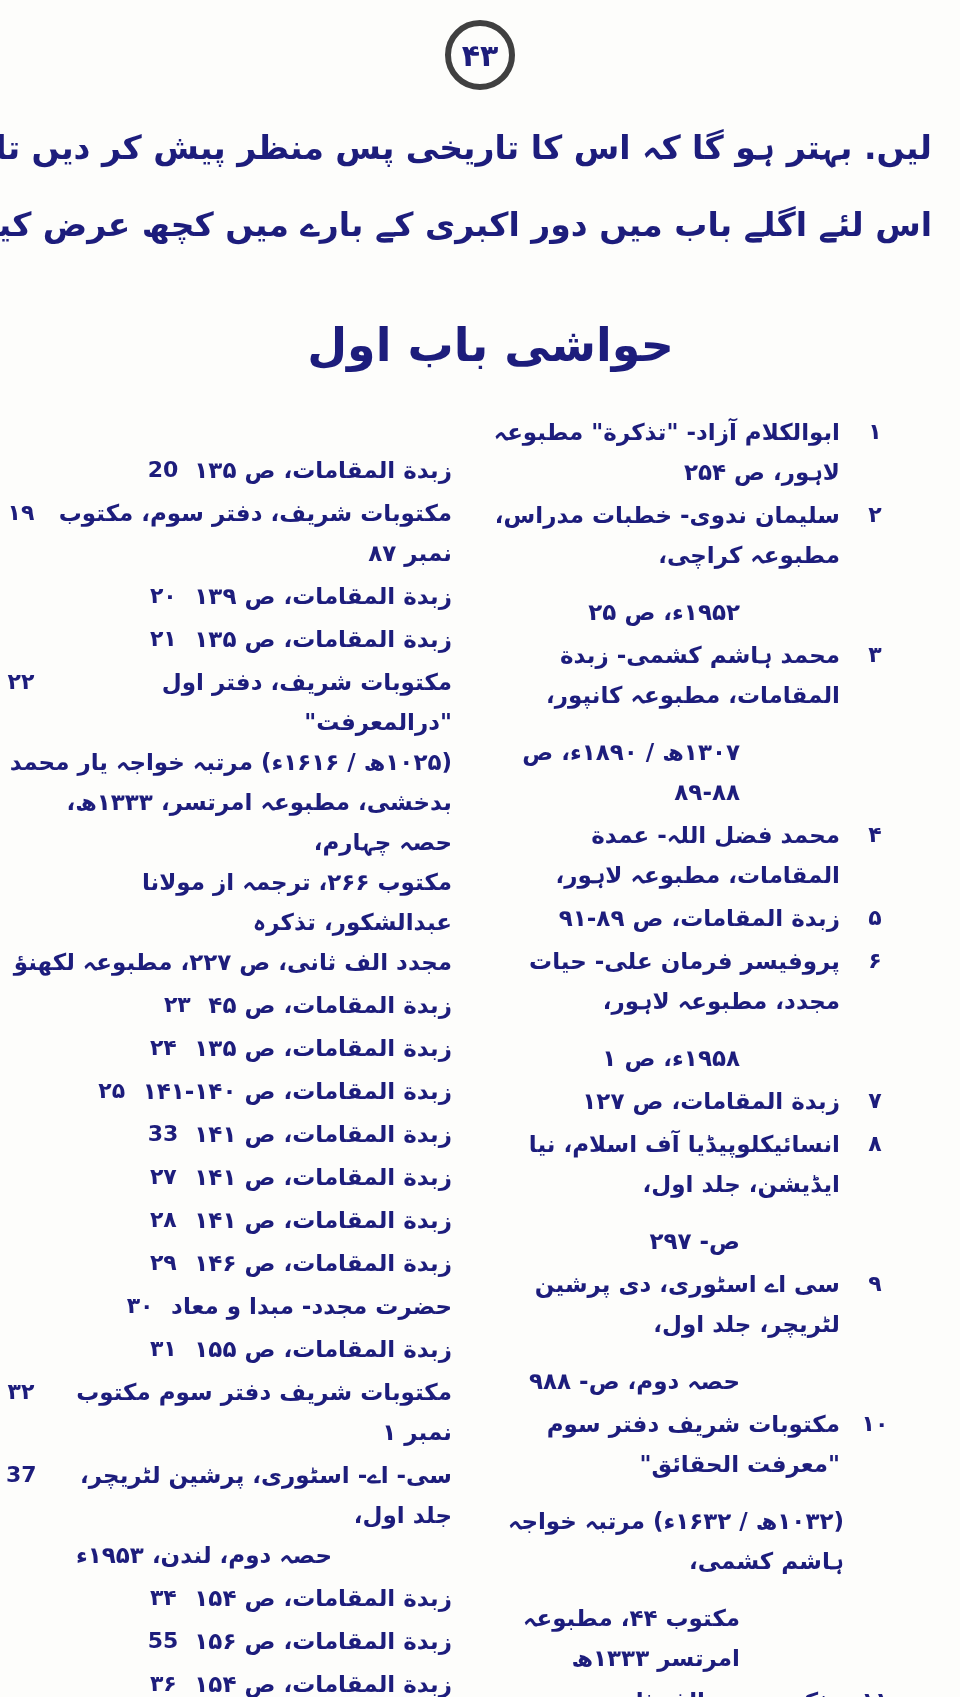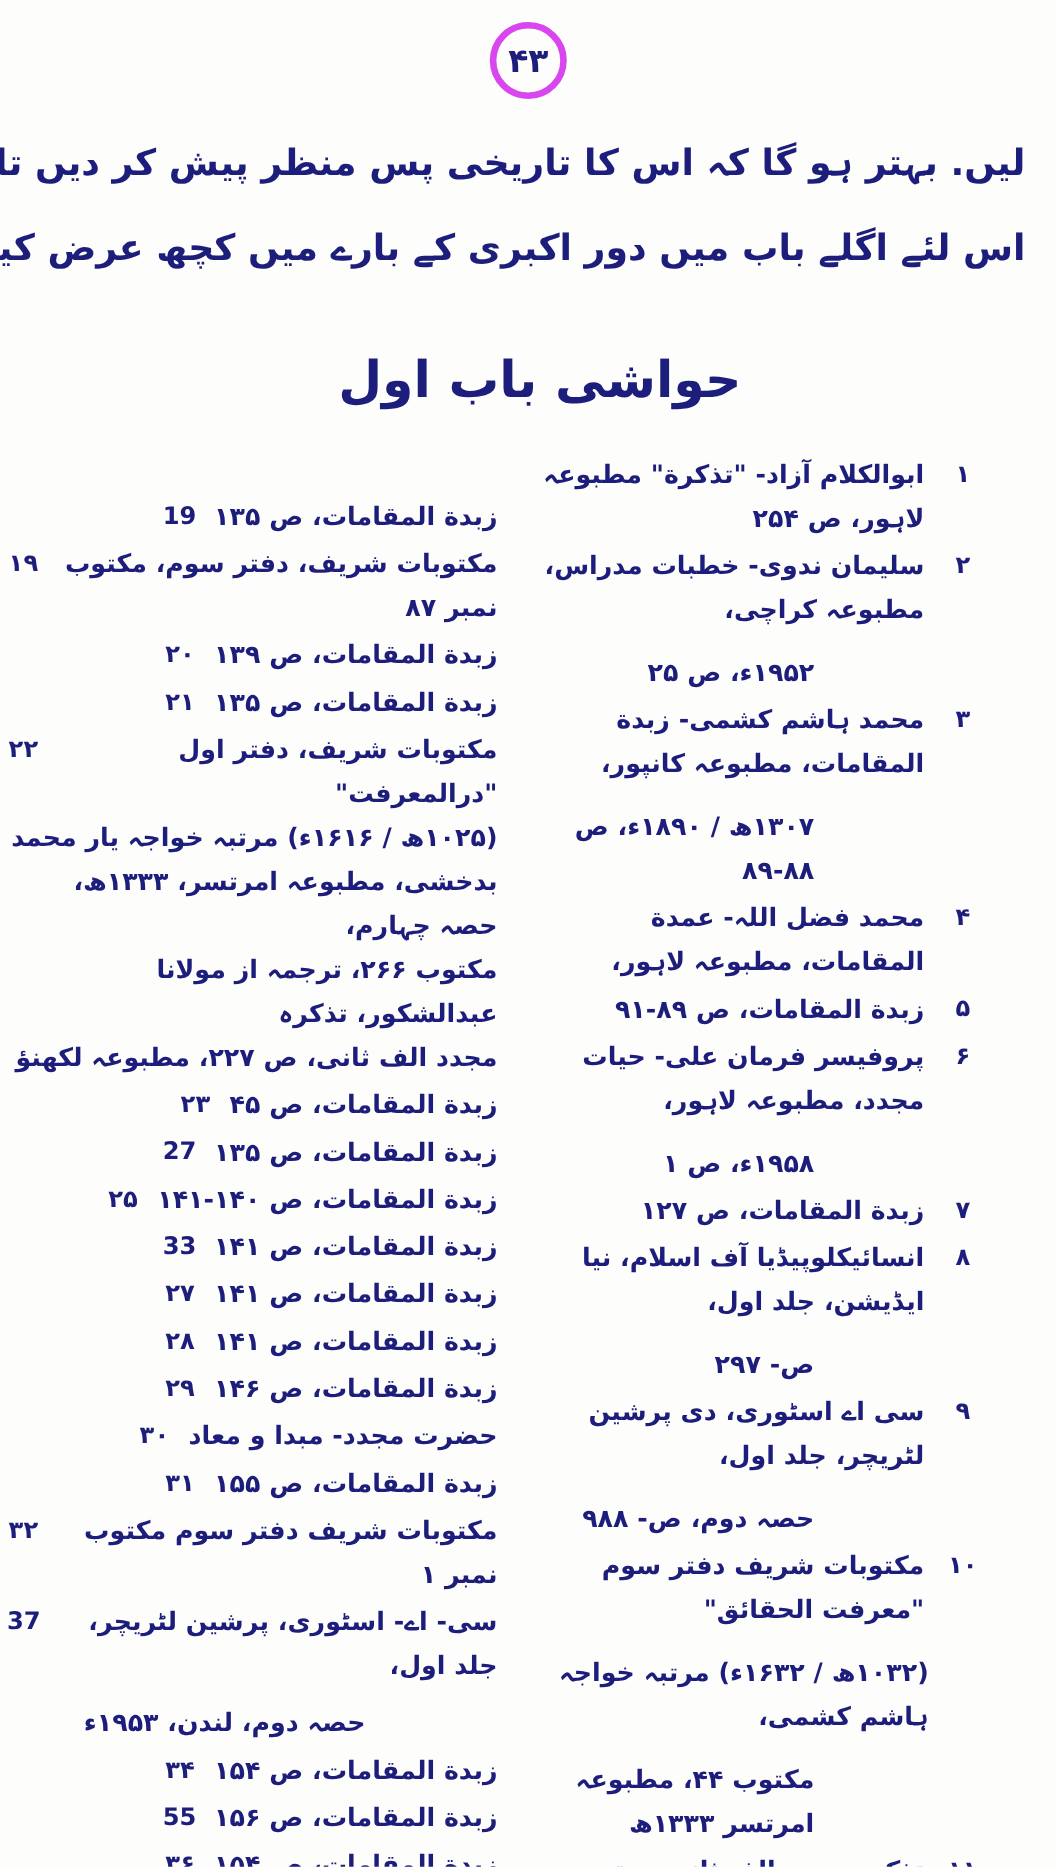--- a/index.html
+++ b/index.html
@@ -4,21 +4,21 @@
 <style>
   html,body{margin:0;padding:0;}
   body{
     width:960px;height:1697px;position:relative;overflow:hidden;
     background:#fdfdfb;color:#1d1d7c;
     font-family:"DejaVu Sans","Liberation Sans",sans-serif;
     font-weight:700;direction:rtl;
   }
   .page-num-circle{
     position:absolute;top:20px;left:50%;transform:translateX(-50%);
-    width:58px;height:58px;border:6px solid #d946ef;border-radius:50%;
+    width:58px;height:58px;border:6px solid #404040;border-radius:50%;
     display:flex;align-items:center;justify-content:center;
     font-size:30px;font-weight:700;
   }
   .intro{position:absolute;top:122px;right:28px;left:22px;font-size:33px;line-height:1.55;}
   .intro-line{text-align:right;white-space:nowrap;margin-bottom:26px;letter-spacing:0px;}
   .intro-line.second{padding-left:0;padding-right:0;margin-right:0;margin-left:175px;text-align:left;}
   .heading{position:absolute;top:318px;right:0;left:0;text-align:center;font-size:46px;font-weight:700;padding-left:21px;}
   .columns{position:absolute;top:412px;right:0;left:0;display:flex;direction:rtl;}
   .col{box-sizing:border-box;font-size:23px;line-height:40px;}
   #col-right{width:490px;padding:0 70px 0 10px;}
@@ -26,21 +26,21 @@
   .fn-item{margin-bottom:3px;}
   .fn-first{display:flex;align-items:flex-start;}
   .fn-first.right{gap:20px;}
   .fn-first.left{gap:16px;justify-content:flex-start;}
   .fn-num{flex:0 0 auto;min-width:30px;text-align:center;font-size:22px;}
   .fn-text{flex:0 1 auto;text-align:right;}
   .fn-cont{text-align:right;}
   #col-right .fn-cont{padding-right:46px;margin-top:17px;}
   #col-right .fn-cont.indent{padding-right:150px;}
   #col-left .fn-cont{padding-right:0;}
-  #col-left .fn-cont.indent{padding-right:120px;margin-top:12px;}
+  #col-left .fn-cont.indent{padding-right:120px;}
 </style>
 </head>
 <body>
 
 <div class="page-num-circle">
   <span>۴۳</span>
 </div>
 
 <div class="intro">
   <div class="intro-line">لیں. بہتر ہو گا کہ اس کا تاریخی پس منظر پیش کر دیں تاکہ محرکات کا پتہ چل سکے،</div>
@@ -123,21 +123,21 @@
           <span class="fn-num">۱۱</span>
           <span class="fn-text">تذکرہ مجدد الف ثانی مرتبہ محمد منظور نعمانی،</span>
         </div>
         <div class="fn-cont">مطبوعہ لکھنؤ، ص ۵-۲۲۴ و زبدة المقامات، ص</div>
       </div>
     </div>
   <div class="col" id="col-left">
       <div class="fn-item">
         <div class="fn-first left">
           <span class="fn-text">زبدة المقامات، ص ۱۳۵</span>
-          <span class="fn-num">19</span>
+          <span class="fn-num">20</span>
         </div>
       </div>
       <div class="fn-item">
         <div class="fn-first left">
           <span class="fn-text">مکتوبات شریف، دفتر سوم، مکتوب نمبر ۸۷</span>
           <span class="fn-num">۱۹</span>
         </div>
       </div>
       <div class="fn-item">
         <div class="fn-first left">
@@ -163,21 +163,21 @@
       </div>
       <div class="fn-item">
         <div class="fn-first left">
           <span class="fn-text">زبدة المقامات، ص ۴۵</span>
           <span class="fn-num">۲۳</span>
         </div>
       </div>
       <div class="fn-item">
         <div class="fn-first left">
           <span class="fn-text">زبدة المقامات، ص ۱۳۵</span>
-          <span class="fn-num">27</span>
+          <span class="fn-num">۲۴</span>
         </div>
       </div>
       <div class="fn-item">
         <div class="fn-first left">
           <span class="fn-text">زبدة المقامات، ص ۱۴۰-۱۴۱</span>
           <span class="fn-num">۲۵</span>
         </div>
       </div>
       <div class="fn-item">
         <div class="fn-first left">

